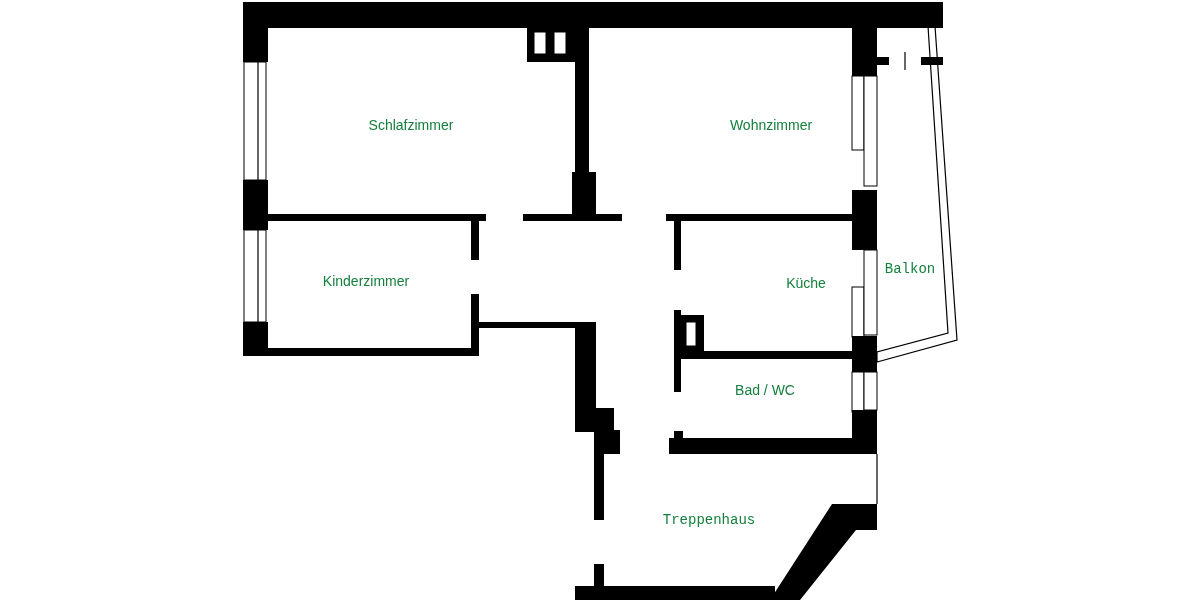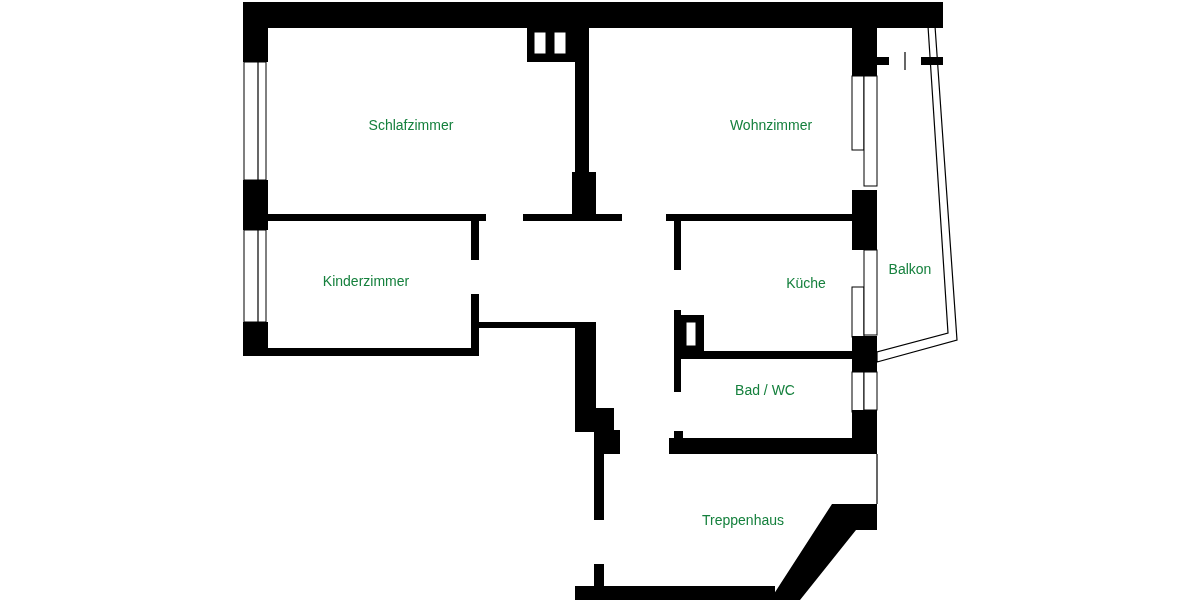--- a/index.html
+++ b/index.html
@@ -85,15 +85,15 @@
   <polygon class="thin" points="935,26 957,340 877,362 877,352 948,333 928,26"></polygon>
 
   <rect class="wall" x="575" y="586" width="200" height="14"></rect>
   <polygon class="wall" points="770,600 832,504 877,504 877,530 856,530 800,600"></polygon>
 </svg>
 
 <div class="label" style="left:411px; top:125px;">Schlafzimmer</div>
 <div class="label" style="left:731px; top:125px;margin-left:40px;">Wohnzimmer</div>
 <div class="label" style="left:366px; top:281px;">Kinderzimmer</div>
 <div class="label" style="left:806px; top:283px;">Küche</div>
-<div class="label" style="left:910px; top:269px;">Balkon</div>
+<div class="label" style="left:910px; top:269px;font-family:Liberation Mono, monospace;">Balkon</div>
 <div class="label" style="left:765px; top:390px;">Bad / WC</div>
-<div class="label" style="left:743px; top:520px;">Treppenhaus</div>
+<div class="label" style="left:709px; top:520px;font-family:Liberation Mono, monospace;">Treppenhaus</div>
 
 </body></html>

